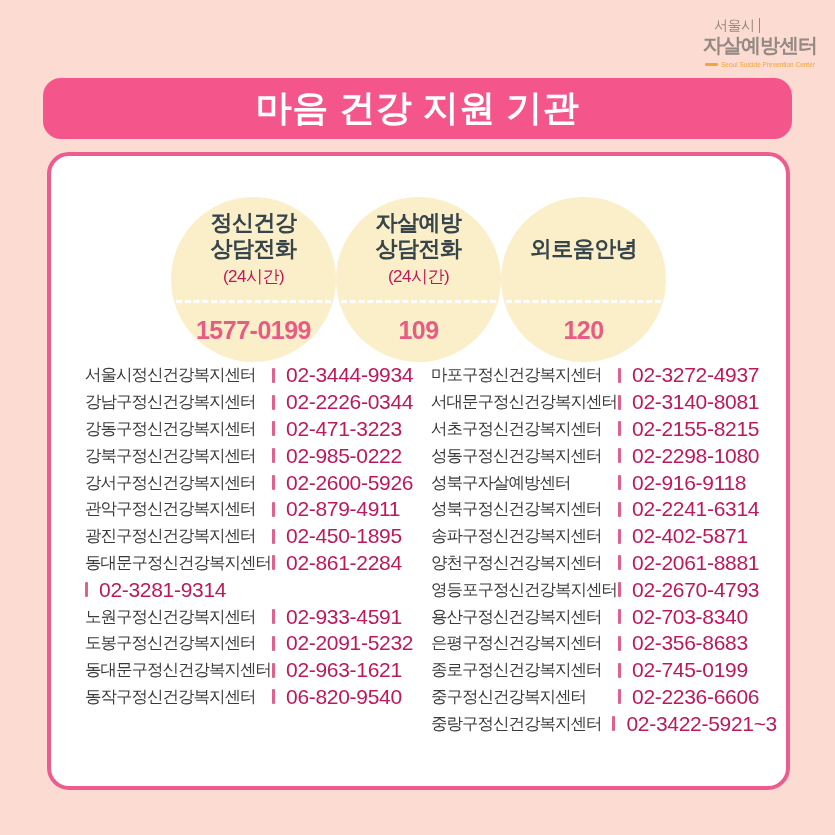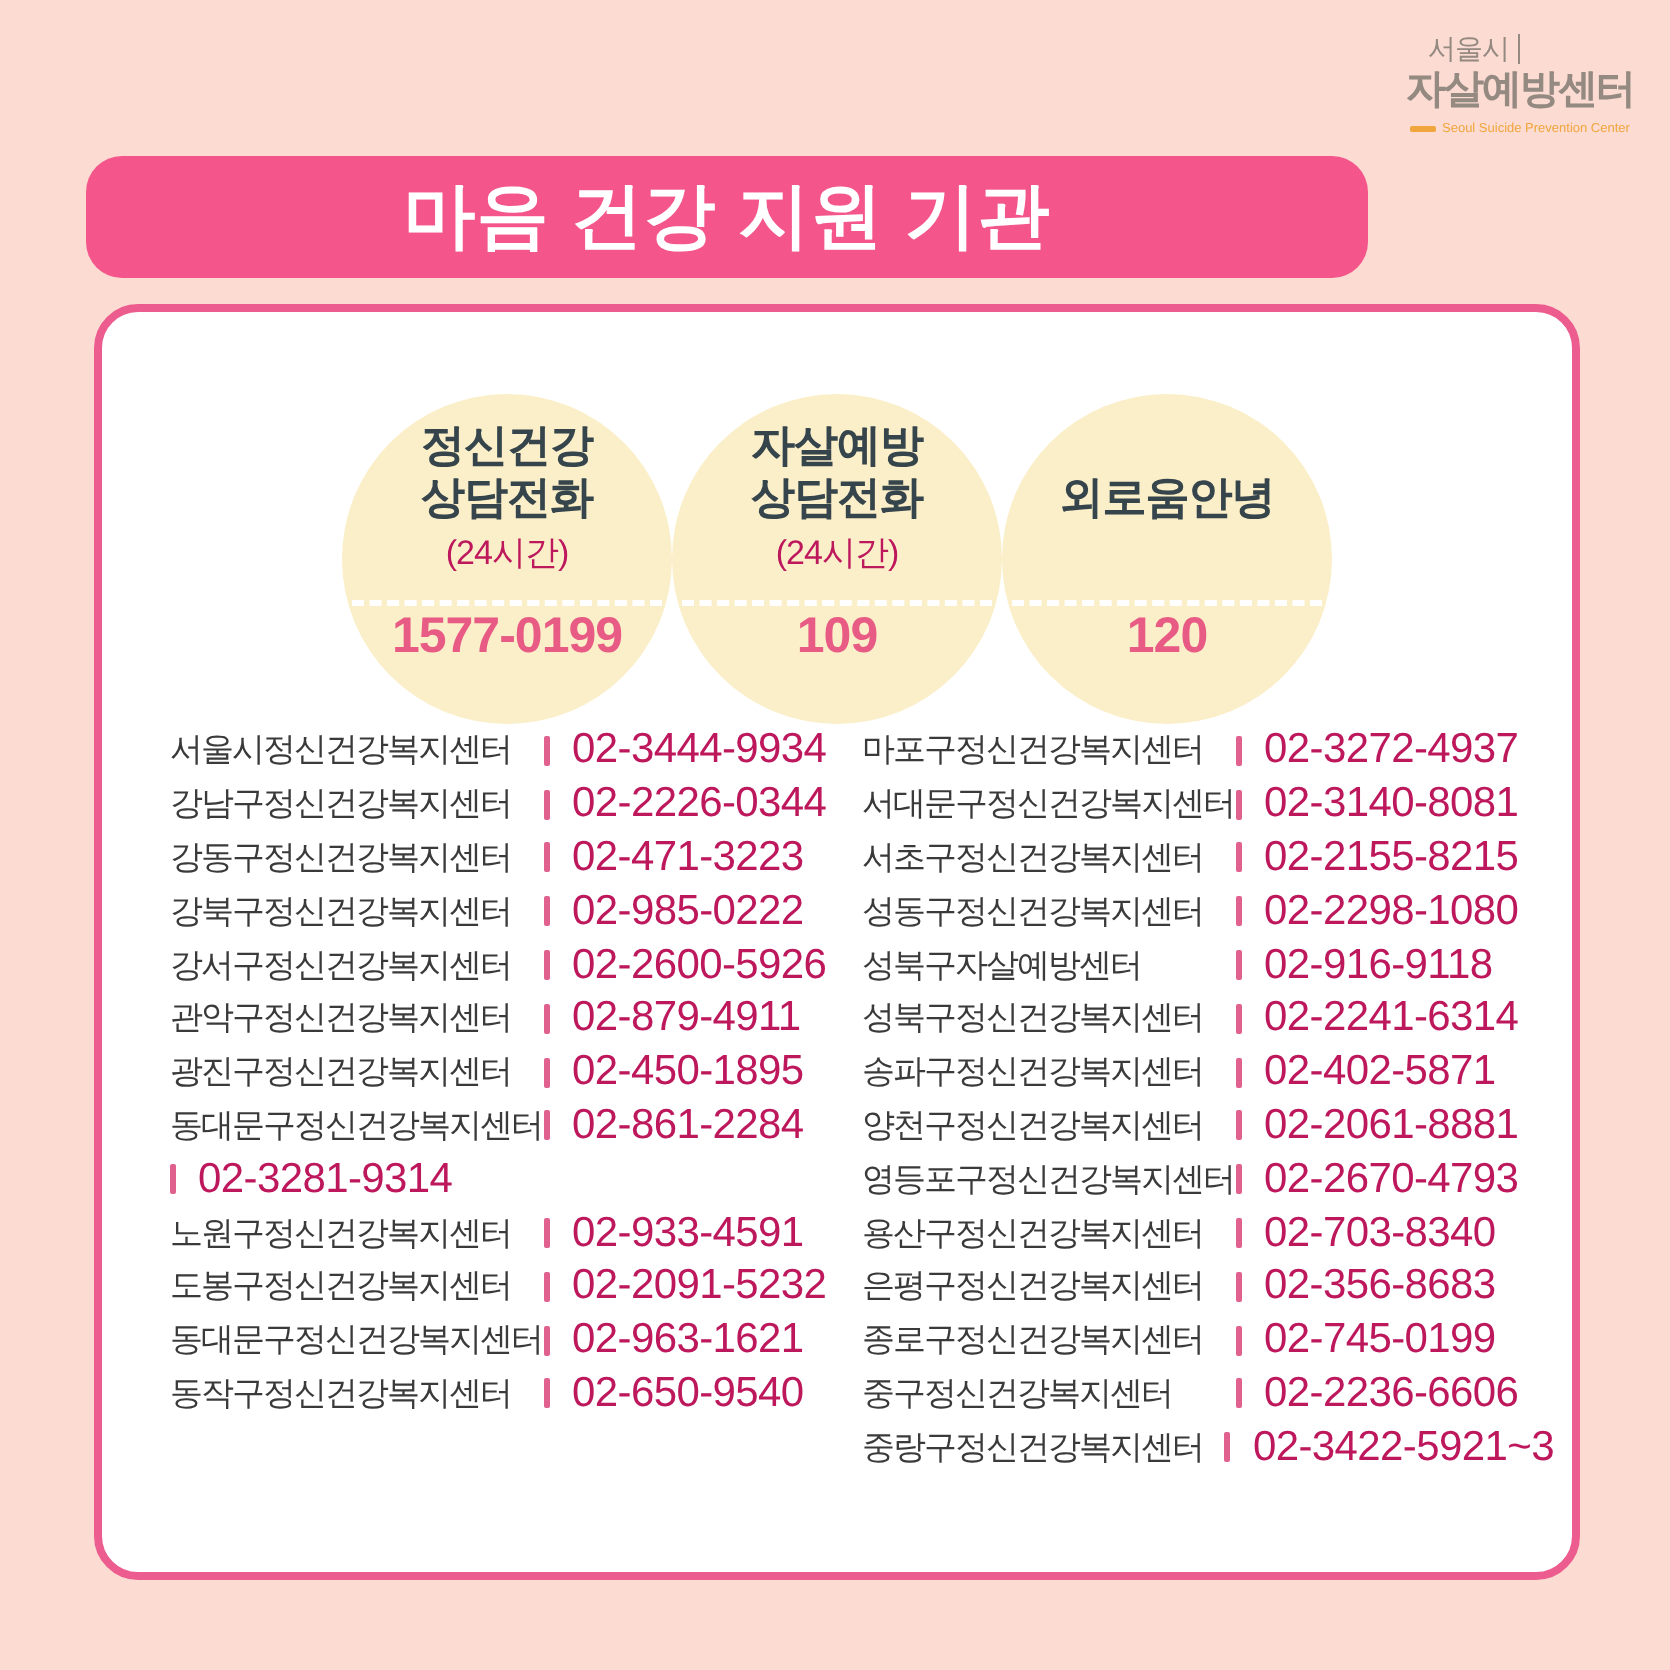--- a/index.html
+++ b/index.html
@@ -10,37 +10,37 @@
 
   
   .logo { position:absolute; top:16px; right:12px; width:132px; color:#948A81; }
   .logo-city { font-size:14px; margin-left:23px; letter-spacing:-0.5px; padding-right:4px; border-right:1px solid #948A81; display:inline-block; line-height:1.1; }
   .logo-name { font-size:20px; font-weight:bold; letter-spacing:-1px; margin-left:12px; line-height:1.1; }
   .logo-tagline { display:flex; align-items:center; gap:3px; margin-left:14px; margin-top:5px; }
   .logo-dash { width:13px; height:3px; background:#F0A63C; border-radius:1px; }
   .logo-tagline-text { font-size:6.5px; color:#F0A63C; letter-spacing:0; white-space:nowrap; }
 
   
-  .banner { position:absolute; left:43px; top:78px; width:641px; height:61px; background:#F4558B;
+  .banner { position:absolute; left:43px; top:78px; width:749px; height:61px; background:#F4558B;
             border-radius:18px; display:flex; align-items:center; justify-content:center; }
   .banner-title { color:#ffffff; font-size:36px; font-weight:900; letter-spacing:0.5px; }
 
   
   .card { position:absolute; left:47px; top:152px; width:743px; height:638px; background:#ffffff;
           border:4px solid #EC5C8E; border-radius:22px; }
 
   
   .circles { display:flex; justify-content:center; margin-top:41px; }
   .circle { position:relative; width:165px; height:165px; border-radius:50%; background:#FBEFC9; }
   .circle-top { position:absolute; top:0; left:0; right:0; height:104px; display:flex;
                 flex-direction:column; align-items:center; justify-content:center; }
   .circle-title { font-size:22px; font-weight:800; color:#36454C; line-height:1.18; letter-spacing:-0.5px; }
   .circle-sub { font-size:17px; color:#be185d; margin-top:3px; letter-spacing:-0.5px; }
   .circle-dash { position:absolute; left:5px; right:5px; top:103px; border-top:3px dashed #ffffff; }
-  .circle-num { position:absolute; top:92px; left:0; right:0; height:58px; display:flex;
+  .circle-num { position:absolute; top:104px; left:0; right:0; height:58px; display:flex;
                 align-items:center; justify-content:center; font-size:25px; font-weight:800;
                 color:#E75B84; letter-spacing:-0.5px; }
 
   
   .lists { display:flex; padding-left:34px; }
   .col { width:346px; }
   .row { height:26.8px; display:flex; align-items:center; }
   .cname { width:187px; font-size:16.5px; letter-spacing:-1px; color:#3A3A3A; white-space:nowrap; overflow:hidden; }
   .cdiv { width:3px; height:15px; background:#E0618E; margin-right:11px; flex-shrink:0; border-radius:1px; }
   .cphone { font-size:21px; color:#be185d; letter-spacing:-0.3px; white-space:nowrap; }
@@ -167,21 +167,21 @@
 
           <div class="row">
             <span class="cname">동대문구정신건강복지센터</span>
             <span class="cdiv"></span>
             <span class="cphone">02-963-1621</span>
           </div>
 
           <div class="row">
             <span class="cname">동작구정신건강복지센터</span>
             <span class="cdiv"></span>
-            <span class="cphone">02-650-9540</span>
+            <span class="cphone">06-820-9540</span>
           </div>
         </div>
       <div class="col">
 
           <div class="row">
             <span class="cname">마포구정신건강복지센터</span>
             <span class="cdiv"></span>
             <span class="cphone">02-3272-4937</span>
           </div>
 

